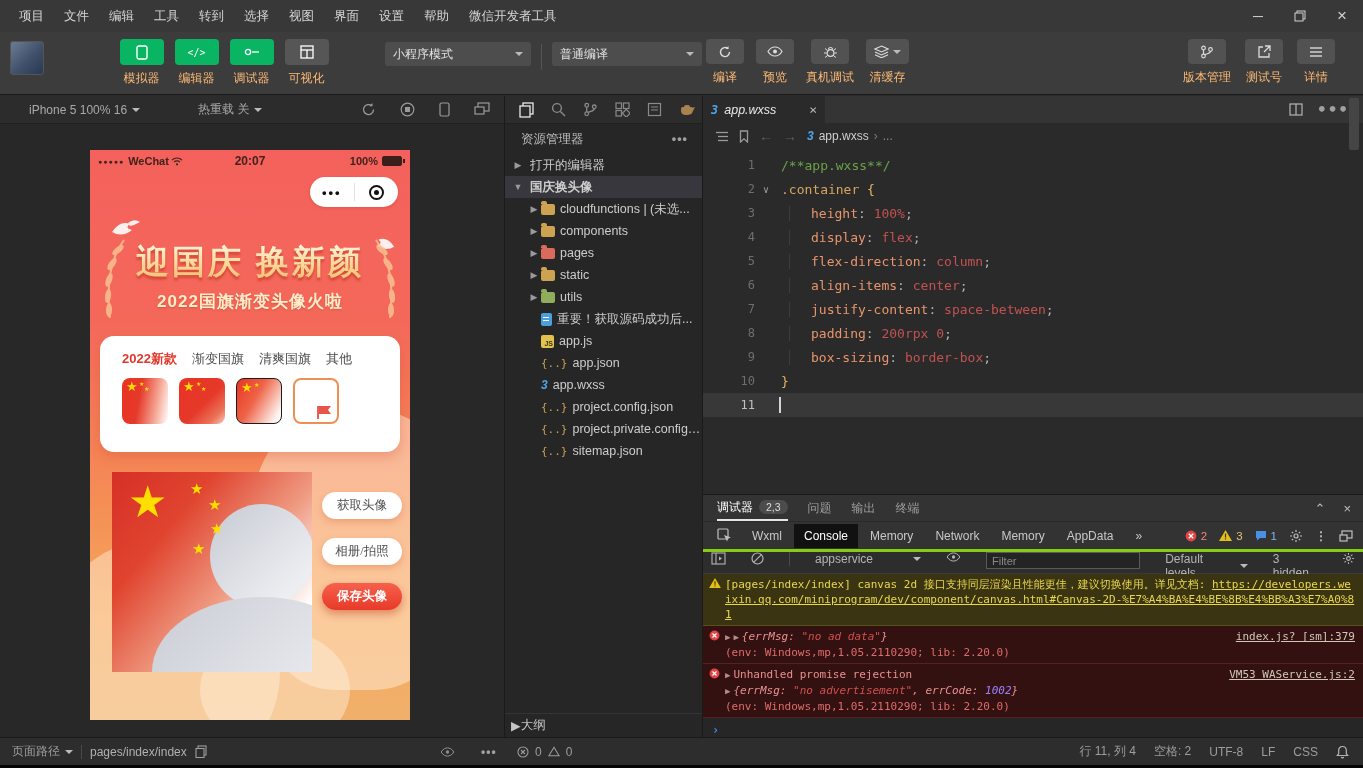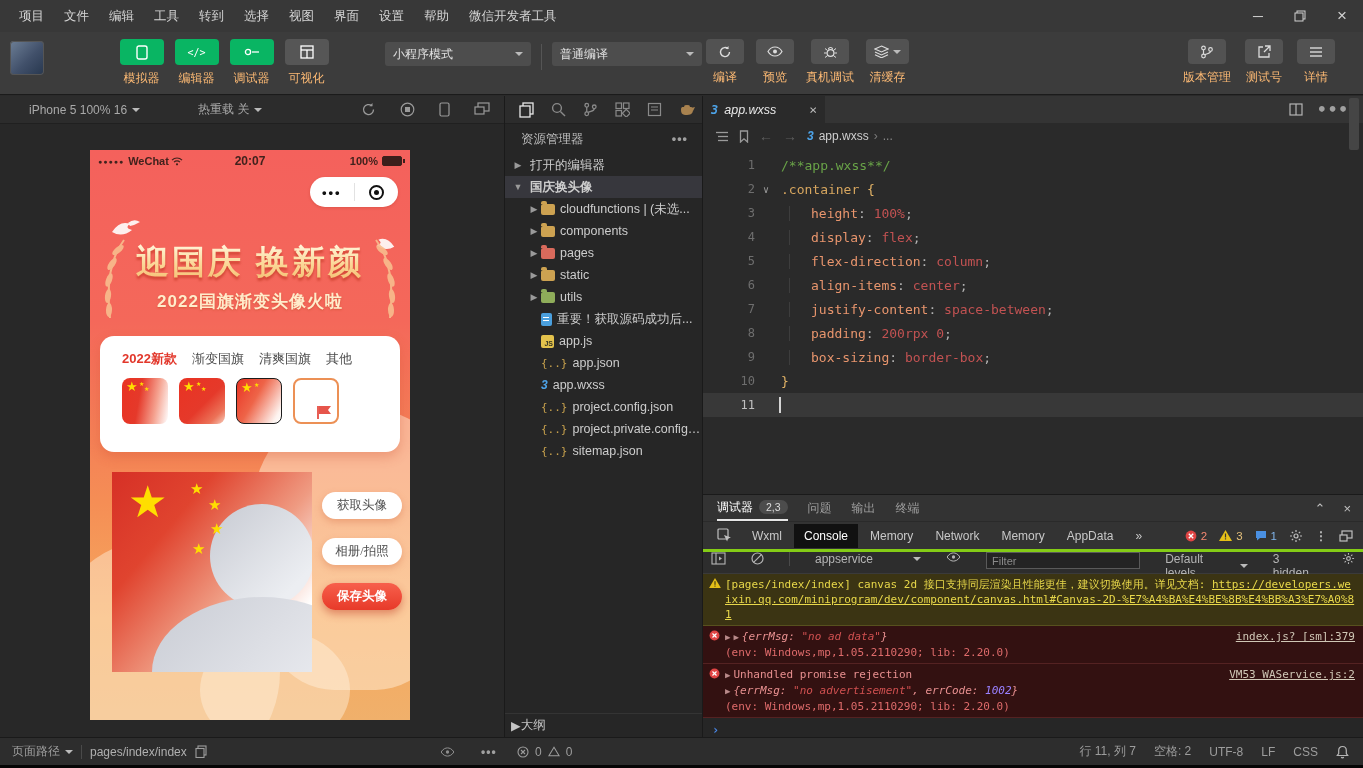--- a/index.html
+++ b/index.html
@@ -922,21 +922,21 @@
           <circle cx="6" cy="6" r="5" fill="none" stroke="#9d9d9d" stroke-width="1.1"></circle>
           <path d="M4 4l4 4M8 4L4 8" stroke="#9d9d9d" stroke-width="1.1"></path>
         </svg>
       <span>0</span>
       <svg width="12" height="11" viewBox="0 0 13 11">
           <path d="M6.5 1L12 10H1z" fill="none" stroke="#9d9d9d" stroke-width="1.1"></path>
         </svg>
       <span>0</span>
     </div>
     <div class="sb-right">
-      <span>行 11, 列 7</span>
+      <span>行 11, 列 4</span>
       <span>空格: 2</span>
       <span>UTF-8</span>
       <span>LF</span>
       <span>CSS</span>
       <span>
           <svg width="13" height="14" viewBox="0 0 13 14">
             <path d="M6.5 1.5c2.3 0 3.8 1.6 3.8 4v3l1.4 2H1.3l1.4-2v-3c0-2.4 1.5-4 3.8-4z" fill="none" stroke="#b5b5b5" stroke-width="1.2"></path>
             <path d="M5.3 12a1.3 1.3 0 0 0 2.4 0" fill="none" stroke="#b5b5b5" stroke-width="1.2"></path>
           </svg>
         </span>

